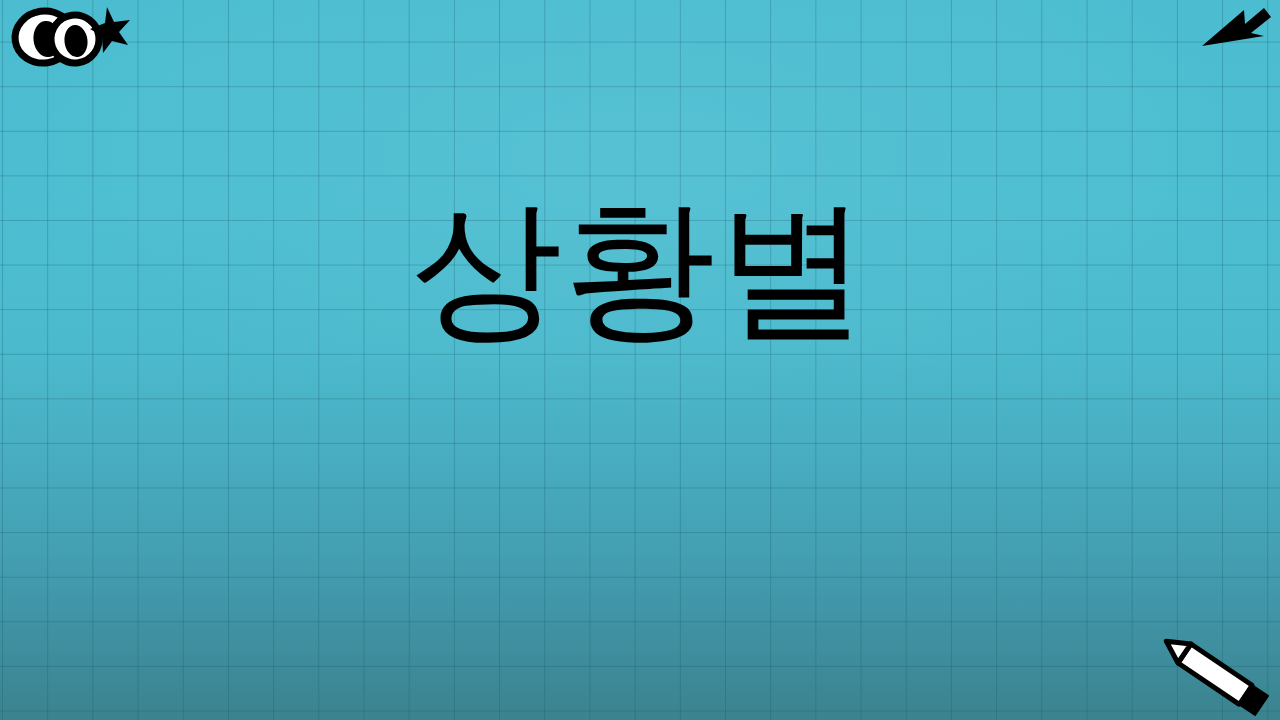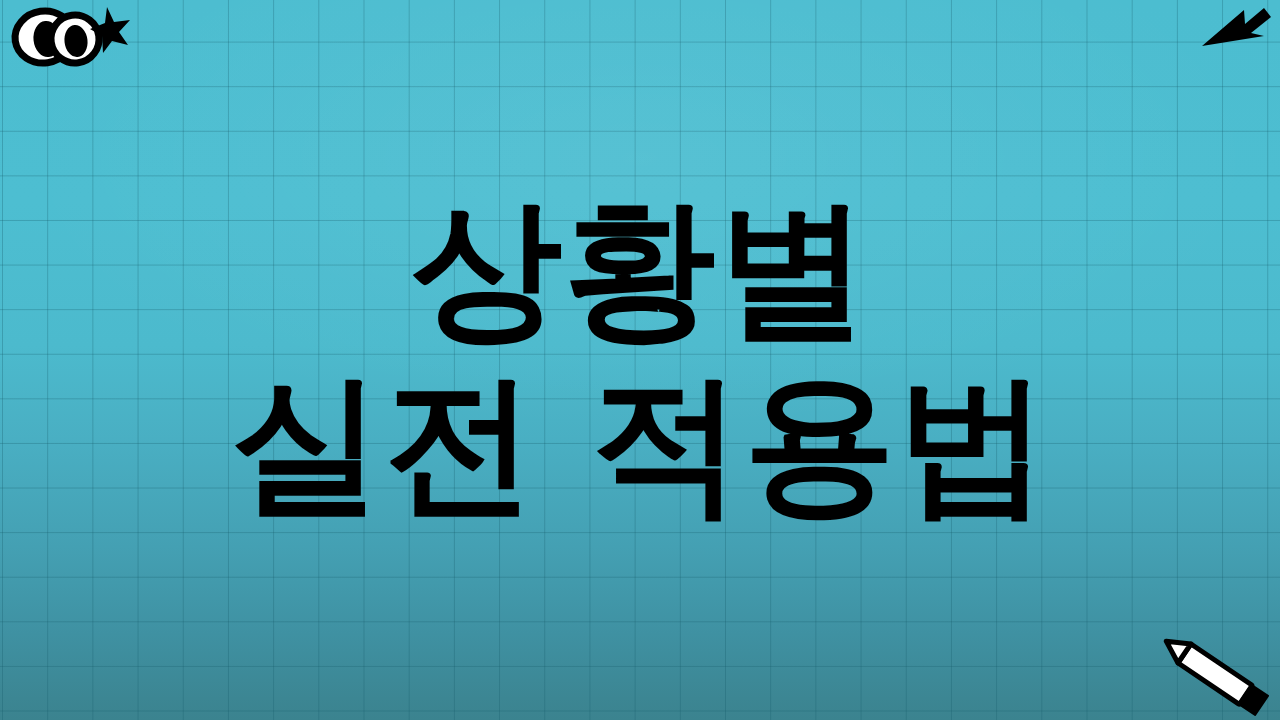--- a/index.html
+++ b/index.html
@@ -53,21 +53,21 @@
     left: 0;
     right: 0;
     top: 181px;
     text-align: center;
     pointer-events: none;
   }
   .title-line {
     display: block;
     color: #000000;
     font-family: "DejaVu Sans", "Liberation Sans", sans-serif;
-    font-weight: 700;
+    font-weight: 400;
     font-size: 152px;
     line-height: 175px;
     letter-spacing: 1px;
     white-space: pre;
   }
 
   
   #logo {
     position: absolute;
     left: 6px;
@@ -138,16 +138,15 @@
 
         <path d="M26 30 L4 41.5 L26 53 Z" fill="#ffffff" stroke="#000000" stroke-width="5" stroke-linejoin="round"></path>
 
         <rect x="98" y="29" width="22" height="25" rx="1" fill="#000000"></rect>
       </g>
     </svg>
   </div>
 
   <div id="title-block">
     <span class="title-line">상황별</span>
-    <span class="title-line">실전 적용법</span>
   </div>
 
 </div>
 
 </body></html>

